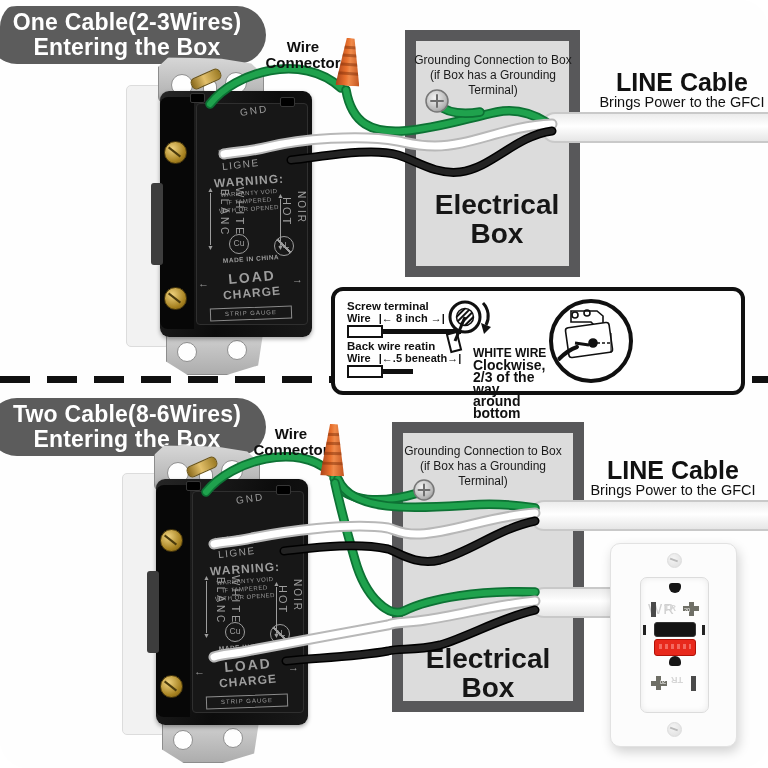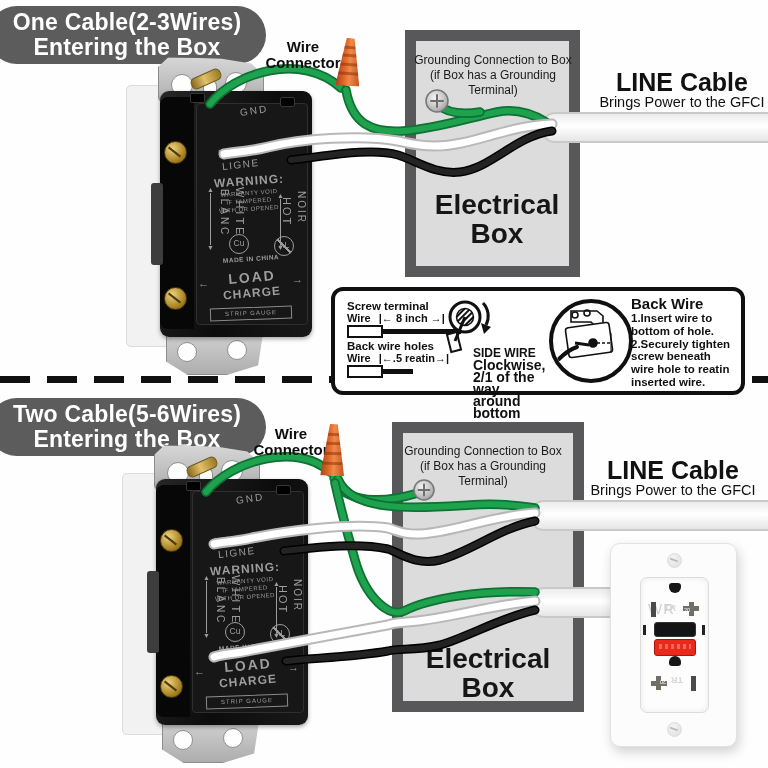--- a/index.html
+++ b/index.html
@@ -1,17 +1,17 @@
 <!DOCTYPE html>
 <html><head>
 <meta charset="utf-8">
 <style>
   html,body{margin:0;padding:0;background:#fff;}
   #stage{position:relative;width:768px;height:768px;background:#fefefe;overflow:hidden;
-         font-family:"Liberation Sans",sans-serif;color:#111;}
+         font-family:"Liberation Sans",sans-serif;color:#111;border-radius:27px;}
 
   
   .pill{position:absolute;left:-12px;width:278px;height:58px;background:#5c5c5c;border-radius:30px;
         display:flex;flex-direction:column;justify-content:center;align-items:center;}
   .pill .l1,.pill .l2{color:#fff;font-weight:bold;font-size:23px;line-height:25px;letter-spacing:.2px;}
 
   
   .ebox{position:absolute;background:#dcdcdc;border:11px solid #58585a;}
   .ground-lbl{position:absolute;text-align:center;font-size:12px;line-height:15px;color:#1a1a1a;z-index:6;}
   .ebox-lbl{position:absolute;text-align:center;font-weight:bold;color:#161616;font-size:28px;line-height:29px;z-index:2;}
@@ -207,21 +207,21 @@
       <span class="gt t-made">MADE IN CHINA</span>
       <span class="gt t-arrow" style="left:38px;top:186px;">←</span>
       <span class="gt t-load">LOAD</span>
       <span class="gt t-arrow" style="left:132px;top:182px;">→</span>
       <span class="gt t-charge">CHARGE</span>
       <span class="gt t-strip">STRIP GAUGE</span>
     </div>
   </div>
 
   <div class="pill" style="top:398px;">
-    <span class="l1">Two Cable(5-6Wires)</span>
+    <span class="l1">Two Cable(8-6Wires)</span>
     <span class="l2">Entering the Box</span>
   </div>
 
   <div class="ebox" style="left:392px;top:422px;width:170px;height:268px;"></div>
   <div class="ground-lbl" style="left:402px;top:444px;width:162px;">
     <div>Grounding Connection to Box</div>
     <div>(if Box has a Grounding Terminal)</div>
   </div>
   <div class="ebox-lbl" style="left:418px;top:644px;width:140px;">
     <div>Electrical</div>
@@ -340,24 +340,24 @@
     <div class="ins-left">
       <div class="ins-h">Screw terminal</div>
       <div class="ins-row">
         <span>Wire</span>
         <span>|← 8 inch →|</span>
       </div>
       <div class="barrow">
         <span class="b-ins"></span>
           <span class="b-cu" style="width:78px;"></span>
       </div>
-      <div class="ins-h">Back wire holes</div>
+      <div class="ins-h">Back wire reatin</div>
       <div class="ins-row">
         <span>Wire</span>
-        <span>|←.5 reatin→|</span>
+        <span>|←.5 beneath→|</span>
       </div>
       <div class="barrow">
         <span class="b-ins"></span>
           <span class="b-cu" style="width:30px;"></span>
       </div>
     </div>
 
     <svg width="52" height="58" style="position:absolute;left:106px;top:6px;">
       <defs>
         <pattern id="hatch" width="4" height="4" patternTransform="rotate(45)" patternUnits="userSpaceOnUse">
@@ -366,50 +366,41 @@
         </pattern>
       </defs>
       <rect x="8" y="36" width="10" height="18" fill="#fff" stroke="#101010" stroke-width="2" transform="rotate(-14 13 45)"></rect>
       <circle cx="24" cy="20" r="15" fill="#fff" stroke="#101010" stroke-width="3"></circle>
       <circle cx="24" cy="20" r="8.5" fill="url(#hatch)" stroke="#101010" stroke-width="1.5"></circle>
       <path d="M 42,6 A 19 19 0 0 1 45,28" fill="none" stroke="#101010" stroke-width="3"></path>
       <polygon points="40,26 50,30 43,37" fill="#101010"></polygon>
       <path d="M 24,20 L 14,44" stroke="#101010" stroke-width="3"></path>
     </svg>
     <div class="sw-text">
-      <div class="h">SIDE WIRE</div>
+      <div class="h">WHITE WIRE</div>
       <div class="l">Clockwise,</div>
-      <div class="l">2/1 of the way</div>
+      <div class="l">2/3 of the way</div>
       <div class="l">around bottom</div>
     </div>
 
     <div class="bw-circle">
       <svg width="78" height="78">
         <g fill="none" stroke="#101010" stroke-width="1.6">
           <path d="M 18,8 h 26 l 6,5 v 10 h -8 l -4,-4 h -20 z" fill="#fff"></path>
           <circle cx="22" cy="12" r="3"></circle>
             <circle cx="34" cy="10" r="3"></circle>
           <rect x="14" y="22" width="44" height="30" rx="3" fill="#fff" transform="rotate(-8 36 37)"></rect>
           <path d="M 6,56 C 12,50 18,46 24,44" stroke-width="4" stroke-linecap="round"></path>
           <path d="M 22,40 l 14,2" stroke-width="3"></path>
           <circle cx="40" cy="40" r="4" fill="#101010"></circle>
           <path d="M 44,40 h 14" stroke-dasharray="3 2"></path>
           <path d="M 58,30 v 20" stroke-width="1"></path>
         </g>
       </svg>
     </div>
-    <div class="bw-text">
-      <div class="h">Back Wire</div>
-      <div class="l">1.Insert wire to</div>
-      <div class="l">bottom of hole.</div>
-      <div class="l">2.Securely tighten</div>
-      <div class="l">screw beneath</div>
-      <div class="l">wire hole to reatin</div>
-      <div class="l">inserted wire.</div>
-    </div>
   </div>
 
   <div class="plate">
     <div class="dimple" style="top:9px;"></div>
     <div class="dimple" style="top:178px;"></div>
     <div class="face">
       <span class="f-wr">WR</span>
       <div class="ghole t"></div>
       <span class="f-tr">TR</span>
       <div class="slot" style="left:10px;top:24px;width:5px;height:15px;"></div>

